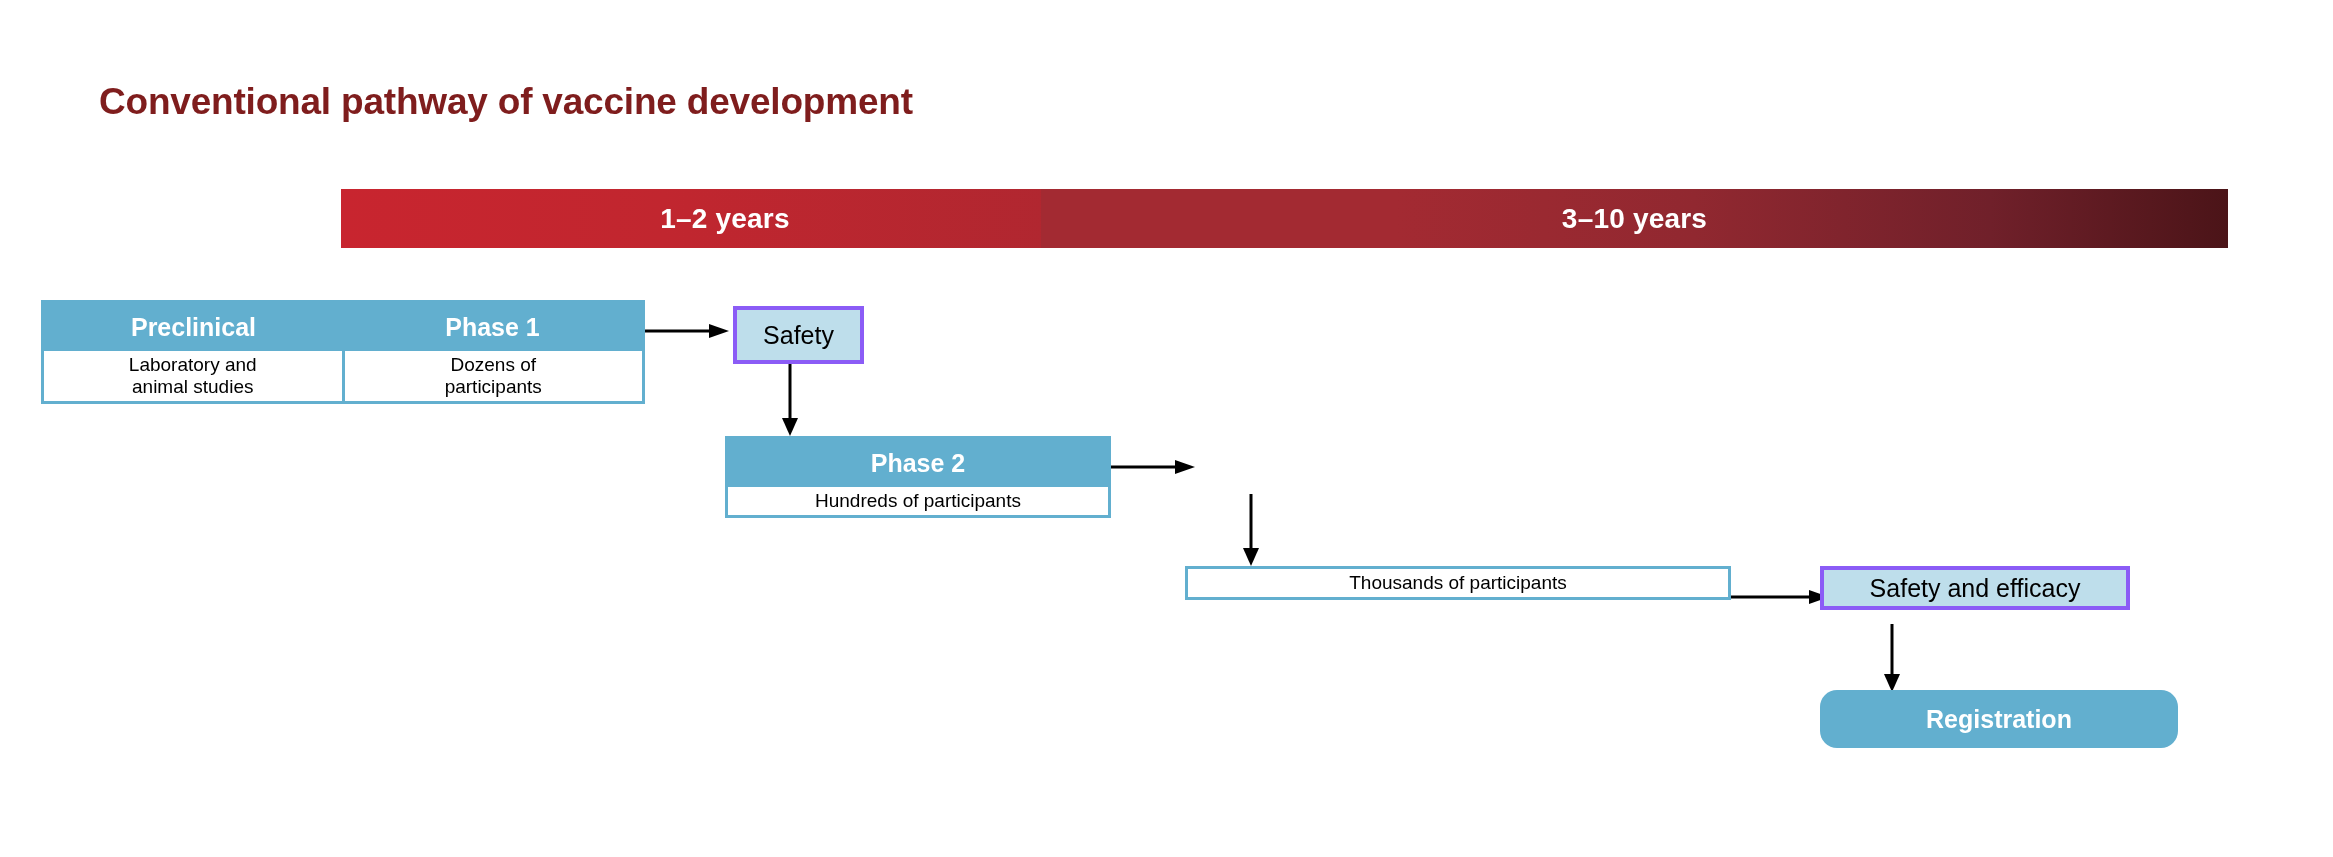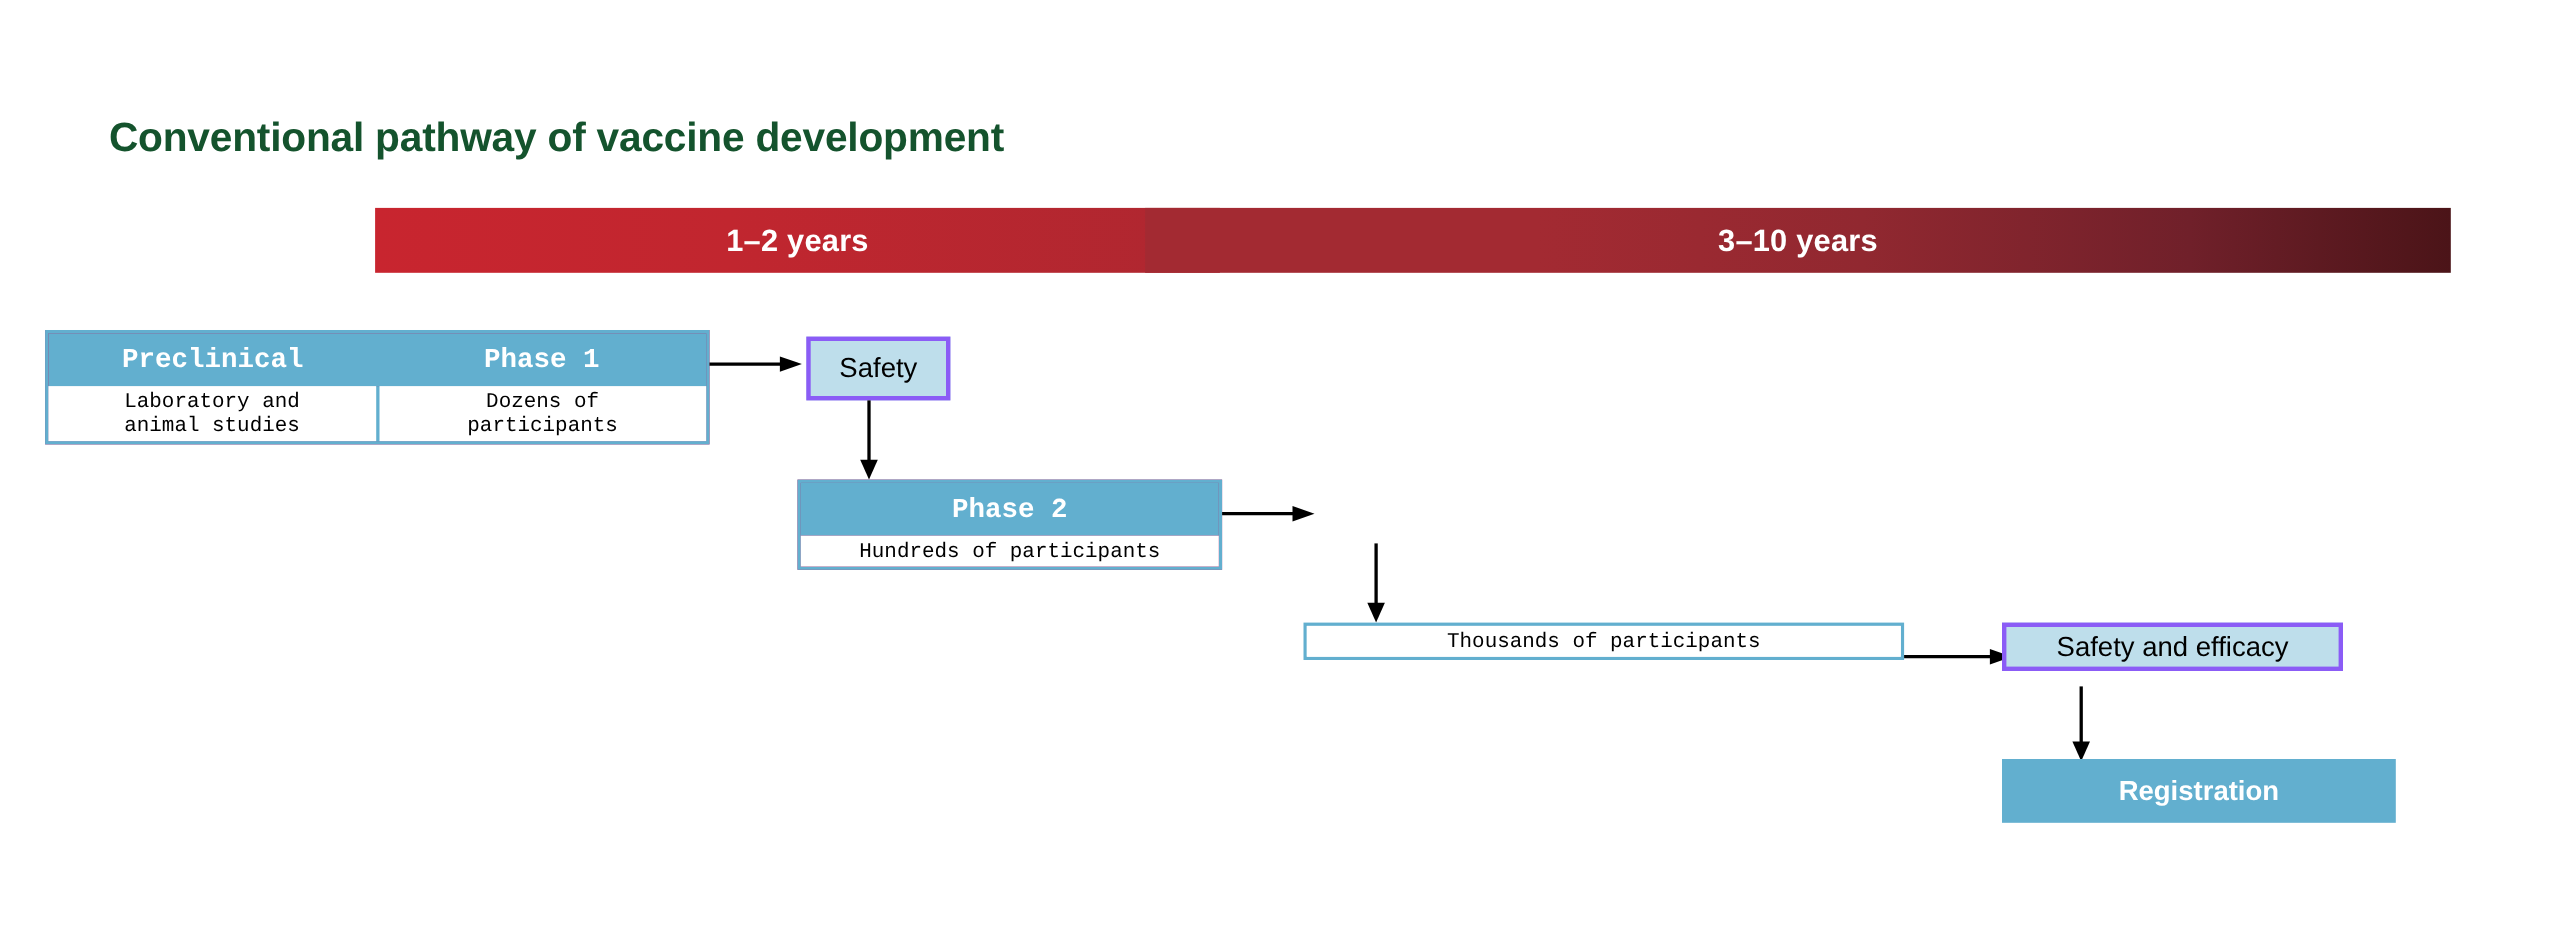--- a/index.html
+++ b/index.html
@@ -13,24 +13,24 @@
     height: 857px;
     background: #ffffff;
     font-family: "Liberation Sans", sans-serif;
     overflow: hidden;
   }
 
   
   #page-title {
     position: absolute;
     left: 99px;
-    top: 104px;
+    top: 81px;
     font-size: 37px;
     font-weight: bold;
-    color: #14532d;
+    color: #7f1d1d;
     letter-spacing: -0.2px;
     white-space: nowrap;
   }
 
   
   .timeline-bar {
     position: absolute;
     height: 59px;
     display: flex;
     align-items: center;
@@ -55,22 +55,21 @@
     width: 1187px;
     background: linear-gradient(to right, #A32A32 0%, #A32A32 30%, #912830 55%, #70202A 80%, #4B1418 100%);
     align-items: center;
   }
 
   
   .phase-group {
     position: absolute;
     border: 3px solid #62AFCF;
     box-sizing: border-box;
-    background: #be185d;
-    font-family: Liberation Mono, monospace;
+    background: #0f172a;
   }
   .phase-header-row {
     display: flex;
     background: #62AFCF;
   }
   .phase-header {
     flex: 1 1 0;
     height: 48px;
     display: flex;
     align-items: center;
@@ -120,20 +119,21 @@
     position: absolute;
     background: #62AFCF;
     box-sizing: border-box;
     display: flex;
     align-items: center;
     justify-content: center;
     color: #ffffff;
     font-size: 25px;
     font-weight: bold;
     white-space: nowrap;
+    border-radius: 17px;
   }
 
   
   .arrow { position: absolute; }
   .arrow svg { display: block; overflow: visible; }
 </style>
 </head>
 <body>
 
 <div id="canvas">

